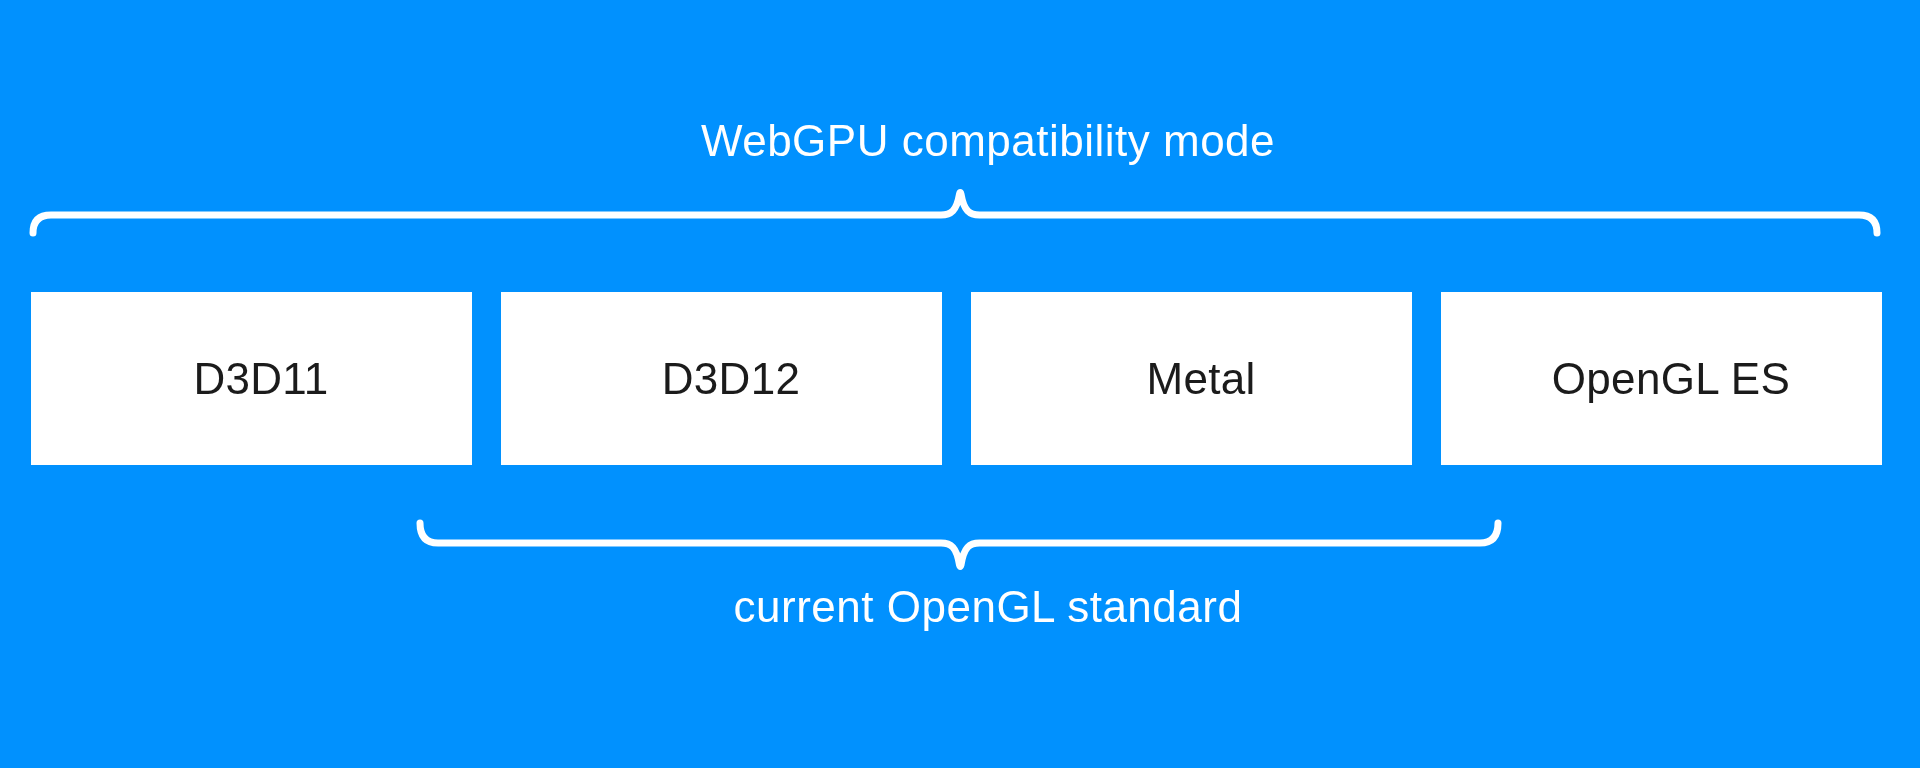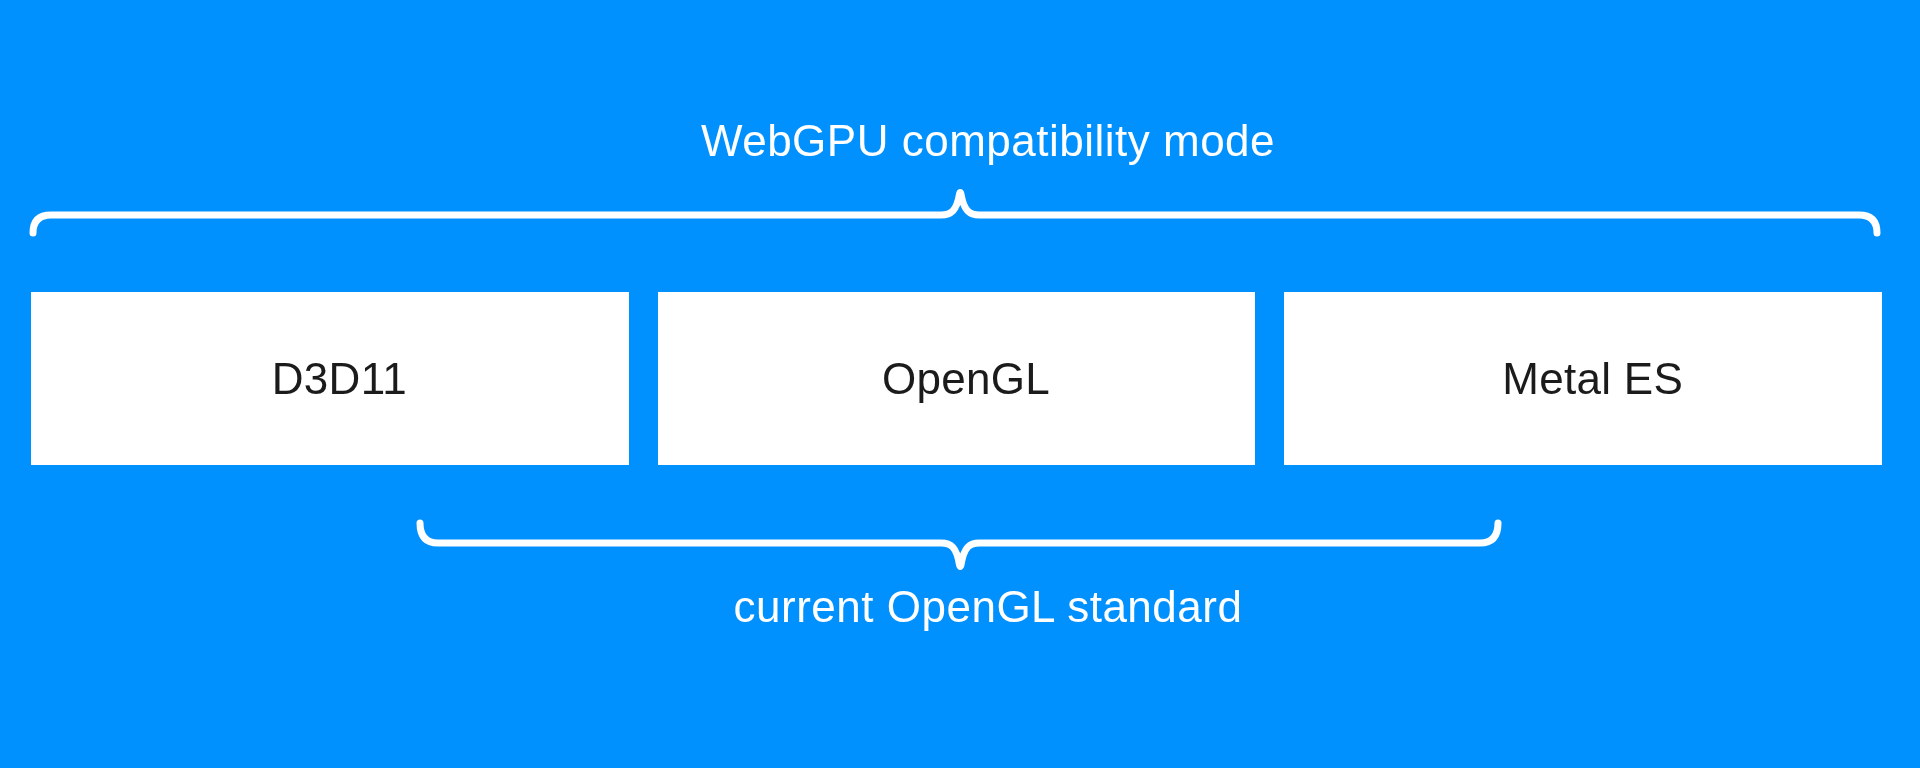--- a/index.html
+++ b/index.html
@@ -90,24 +90,27 @@
              C 964 31 969.5 35 979.5 35
              L 1859 35
              Q 1877 35 1877 53" fill="none" stroke="#ffffff" stroke-width="7" stroke-linecap="round" stroke-linejoin="round"></path>
   </svg>
 
   <div class="boxes-row">
     <div class="backend-box">
       <span>D3D11</span>
     </div>
     <div class="backend-box">
-      <span>OpenGL</span>
+      <span>D3D12</span>
     </div>
     <div class="backend-box">
-      <span>Metal ES</span>
+      <span>Metal</span>
+    </div>
+    <div class="backend-box">
+      <span>OpenGL ES</span>
     </div>
   </div>
 
   <svg class="brace-svg bottom-brace" viewBox="0 0 1920 75" xmlns="http://www.w3.org/2000/svg">
     <path d="M 420 18
              Q 420 38 438 38
              L 941 38
              C 951 38 956.5 42 959.5 60
              C 960 62 960.5 62 961 60
              C 964 42 969.5 38 979.5 38

